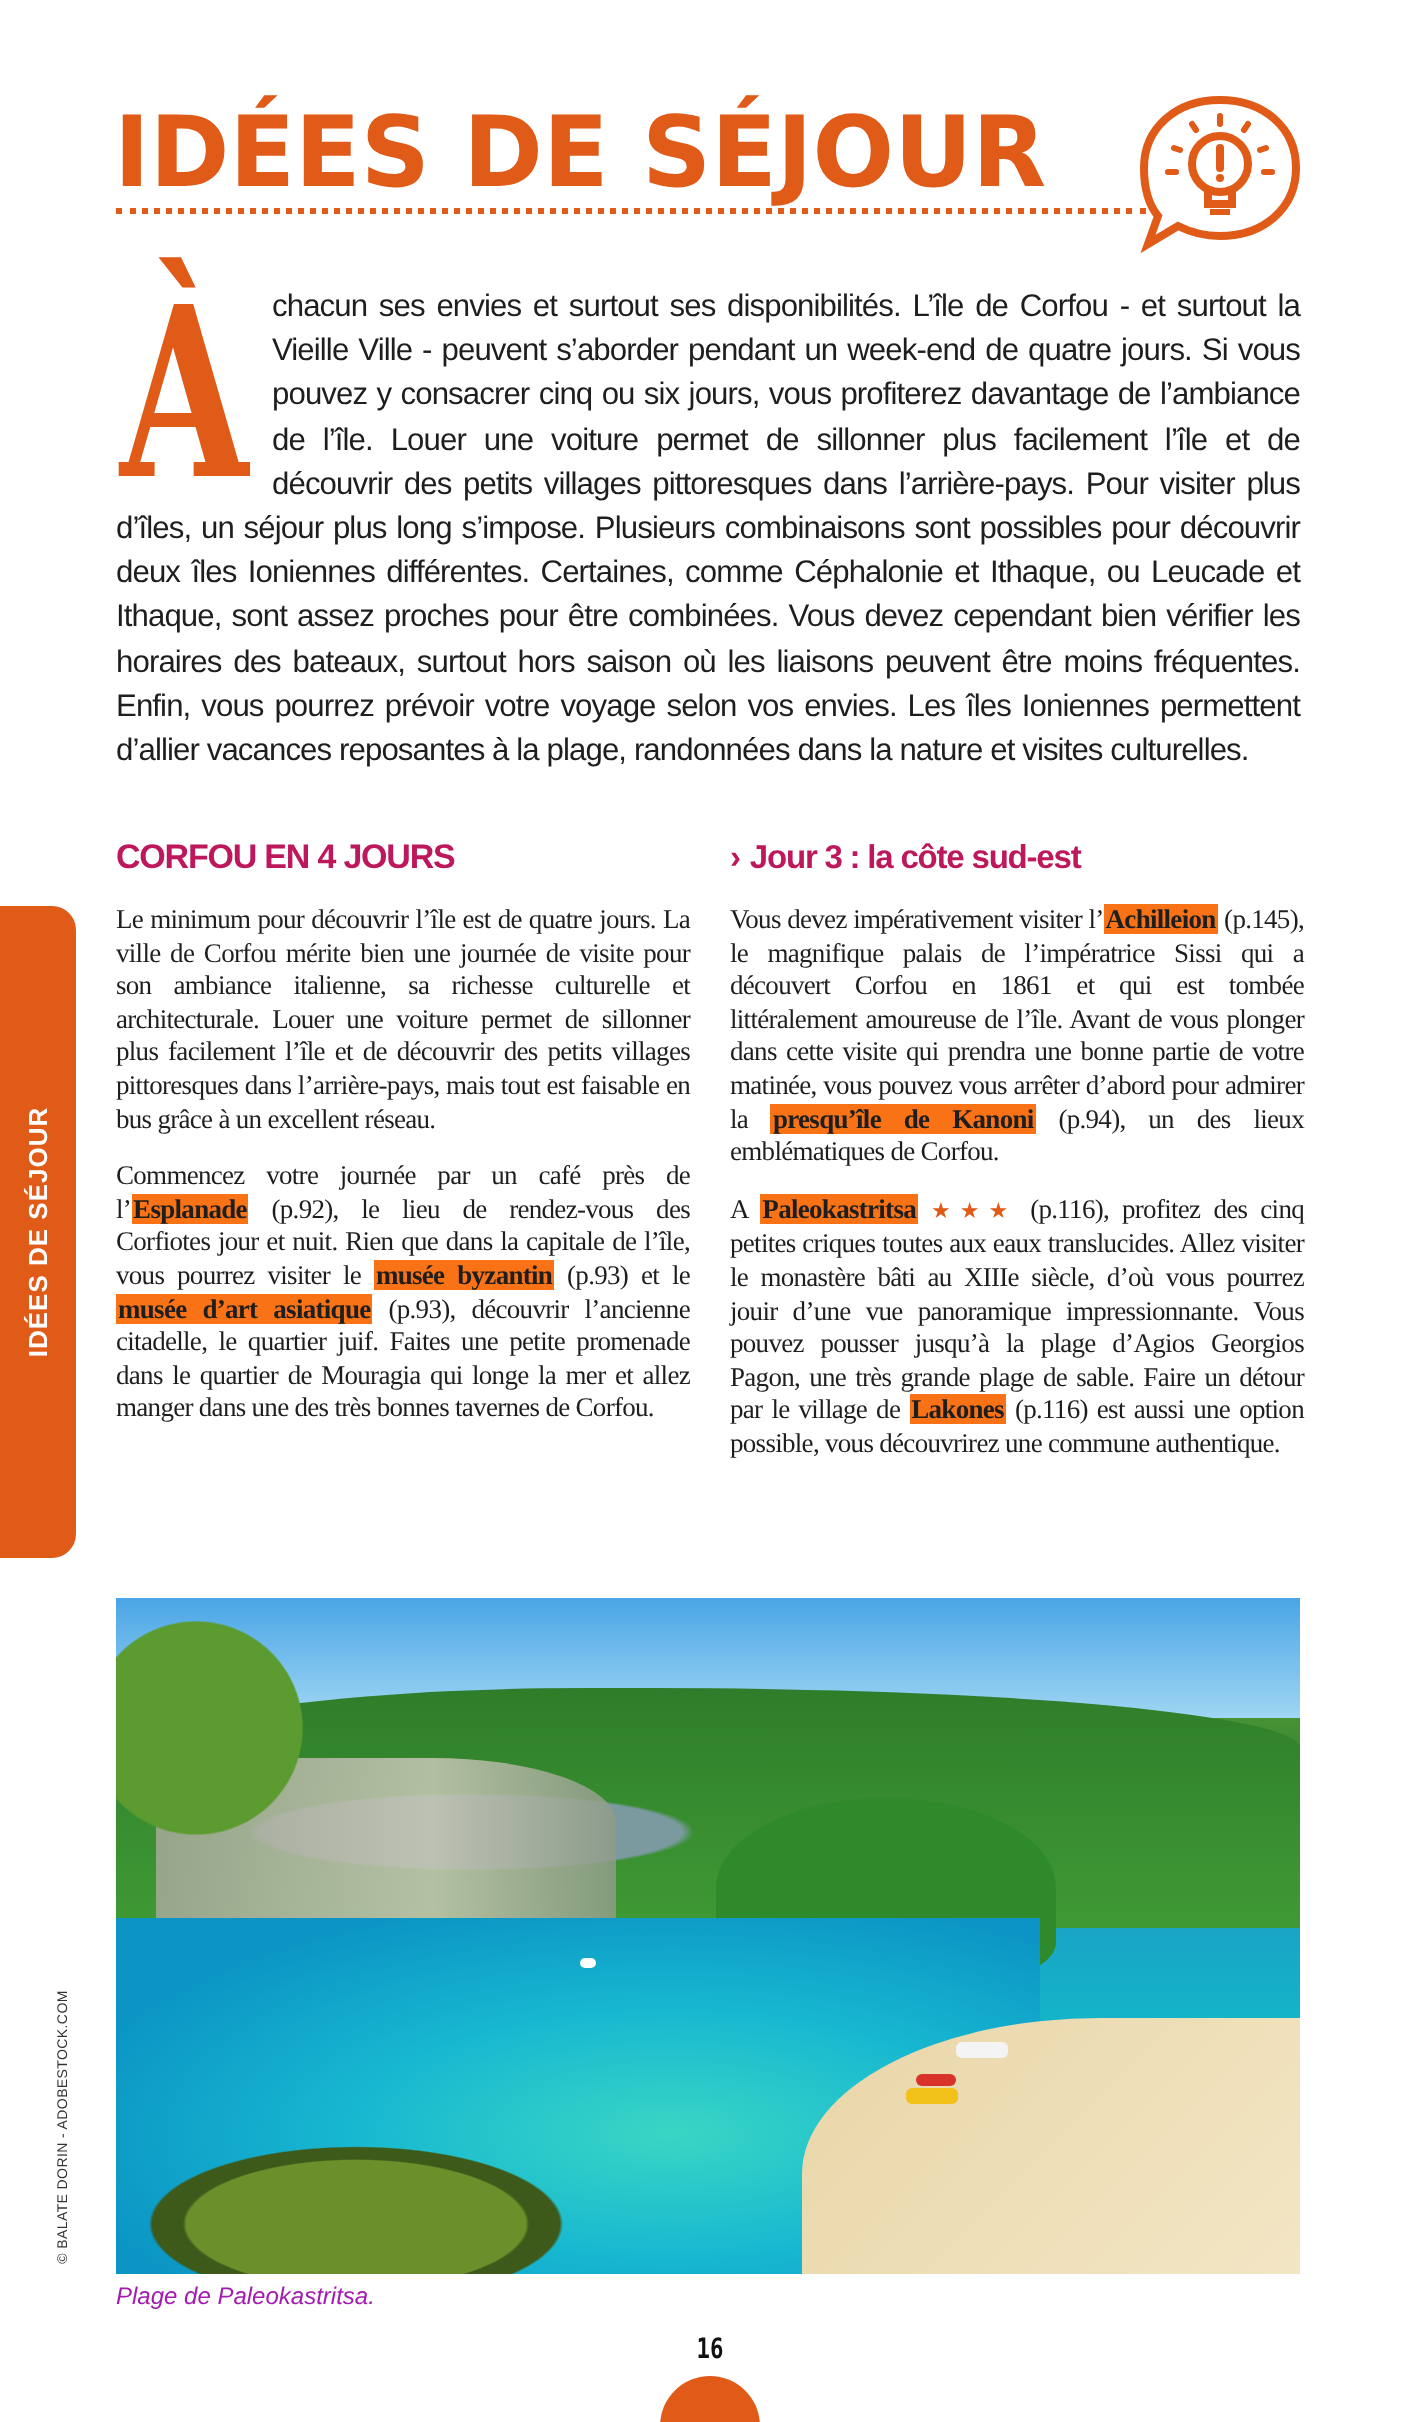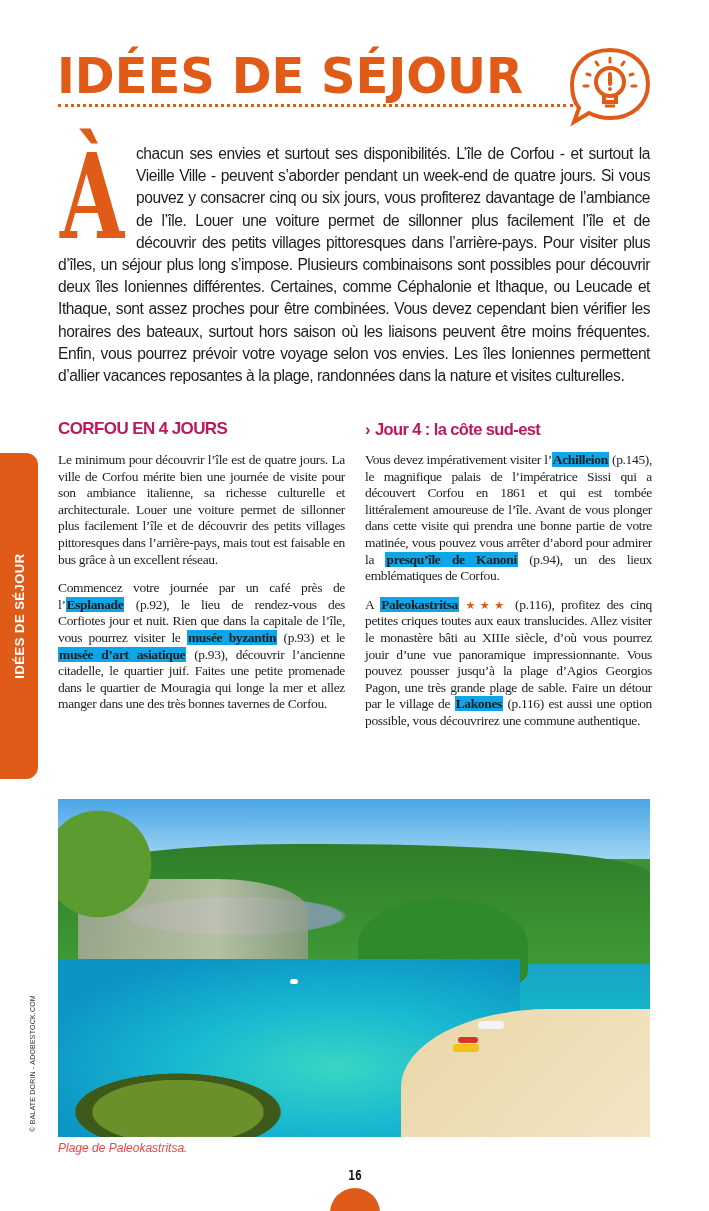--- a/index.html
+++ b/index.html
@@ -36,21 +36,21 @@
       margin: 0; color: #be185d; font-family: "Liberation Sans", sans-serif;
       font-weight: bold; letter-spacing: -0.6px;
     }
     .col h2 { font-size: 17px; line-height: 22px; }
     .col h3 { font-size: 16.5px; line-height: 22px; }
     .col h3 .chev { margin-right: 5px; }
     .col p {
       margin: 12px 0 9px 0; font-size: 13.5px; line-height: 16.6px; text-align: justify;
       letter-spacing: -0.35px; font-family: Liberation Serif, serif;
     }
-    .hl { background: #0ea5e9; font-weight: bold; padding: 0 1px; }
+    .hl { background: #f97316; font-weight: bold; padding: 0 1px; }
     .stars { color: #e05a18; font-size: 11px; letter-spacing: 1px; }
     .side-tab {
       position: absolute; left: 0; top: 453px; width: 38px; height: 326px;
       background: #e05a18; border-radius: 0 12px 12px 0;
     }
     .side-tab span {
       position: absolute; left: 50%; top: 50%; white-space: nowrap;
       transform: translate(-50%, -50%) rotate(-90deg);
       color: #fff; font-weight: bold; font-size: 13px; letter-spacing: 0.5px;
       font-family: "Liberation Sans", sans-serif;
@@ -70,21 +70,21 @@
     .photo .headland { position:absolute; left:300px; top:100px; width:170px; height:90px; background:#2f8a2c; border-radius: 50% 50% 20% 20%; }
     .photo .tree-l { position:absolute; left:-20px; top:-10px; width:120px; height:150px; background: radial-gradient(circle,#5b9b2f 0 55%,transparent 56%); }
     .photo .shrub { position:absolute; left:0; bottom:-20px; width:240px; height:90px; background: radial-gradient(ellipse,#6b8f2a 0 50%,#3d5a1a 51% 60%,transparent 61%); }
     .photo .boat { position:absolute; width:26px; height:8px; border-radius:3px; }
     .credit {
       position: absolute; left: 32px; top: 1060px; white-space: nowrap;
       transform: translate(-50%, 0) rotate(-90deg); transform-origin: center;
       font-size: 7px; color: #333; letter-spacing: 0.2px;
     }
     .caption {
-      position: absolute; left: 58px; top: 1141px; font-style: italic; font-size: 12px; color: #ef4444;
+      position: absolute; left: 58px; top: 1141px; font-style: italic; font-size: 12px; color: #a21caf;
     }
     .page-num {
       position: absolute; left: 344px; top: 1167px; width: 22px; text-align: center;
       font-size: 14px; font-weight: bold; font-family: "DejaVu Sans Mono", monospace; color: #111;
       transform: scaleX(0.8);
     }
     .page-dot {
       position: absolute; left: 330px; top: 1188px; width: 50px; height: 50px;
       border-radius: 50%; background: #e05a18;
     }
@@ -121,21 +121,21 @@
   <span>IDÉES DE SÉJOUR</span>
 </div>
 
 <div class="col left">
   <h2>CORFOU EN 4 JOURS</h2>
   <p>Le minimum pour découvrir l’île est de quatre jours. La ville de Corfou mérite bien une journée de visite pour son ambiance italienne, sa richesse culturelle et architecturale. Louer une voiture permet de sillonner plus facilement l’île et de découvrir des petits villages pittoresques dans l’arrière-pays, mais tout est faisable en bus grâce à un excellent réseau.</p>
   <p><span>Commencez votre journée par un café près de l’</span><span class="hl">Esplanade</span><span> (p.92), le lieu de rendez-vous des Corfiotes jour et nuit. Rien que dans la capitale de l’île, vous pourrez visiter le </span><span class="hl">musée byzantin</span><span> (p.93) et le </span><span class="hl">musée d’art asiatique</span><span> (p.93), découvrir l’ancienne citadelle, le quartier juif. Faites une petite promenade dans le quartier de Mouragia qui longe la mer et allez manger dans une des très bonnes tavernes de Corfou.</span></p>
 </div>
 
 <div class="col right">
-  <h3><span class="chev">›</span><span>Jour 4 : la côte sud-est</span></h3>
+  <h3><span class="chev">›</span><span>Jour 3 : la côte sud-est</span></h3>
   <p><span>Vous devez impérativement visiter l’</span><span class="hl">Achilleion</span><span> (p.145), le magnifique palais de l’impératrice Sissi qui a découvert Corfou en 1861 et qui est tombée littéralement amoureuse de l’île. Avant de vous plonger dans cette visite qui prendra une bonne partie de votre matinée, vous pouvez vous arrêter d’abord pour admirer la </span><span class="hl">presqu’île de Kanoni</span><span> (p.94), un des lieux emblématiques de Corfou.</span></p>
   <p><span>A </span><span class="hl">Paleokastritsa</span> <span class="stars">★★★</span><span> (p.116), profitez des cinq petites criques toutes aux eaux translucides. Allez visiter le monastère bâti au XIIIe siècle, d’où vous pourrez jouir d’une vue panoramique impressionnante. Vous pouvez pousser jusqu’à la plage d’Agios Georgios Pagon, une très grande plage de sable. Faire un détour par le village de </span><span class="hl">Lakones</span><span> (p.116) est aussi une option possible, vous découvrirez une commune authentique.</span></p>
 </div>
 
 <div class="photo">
   <div class="sky"></div>
   <div class="hills"></div>
   <div class="cliff"></div>
   <div class="headland"></div>
   <div class="sea"></div>

